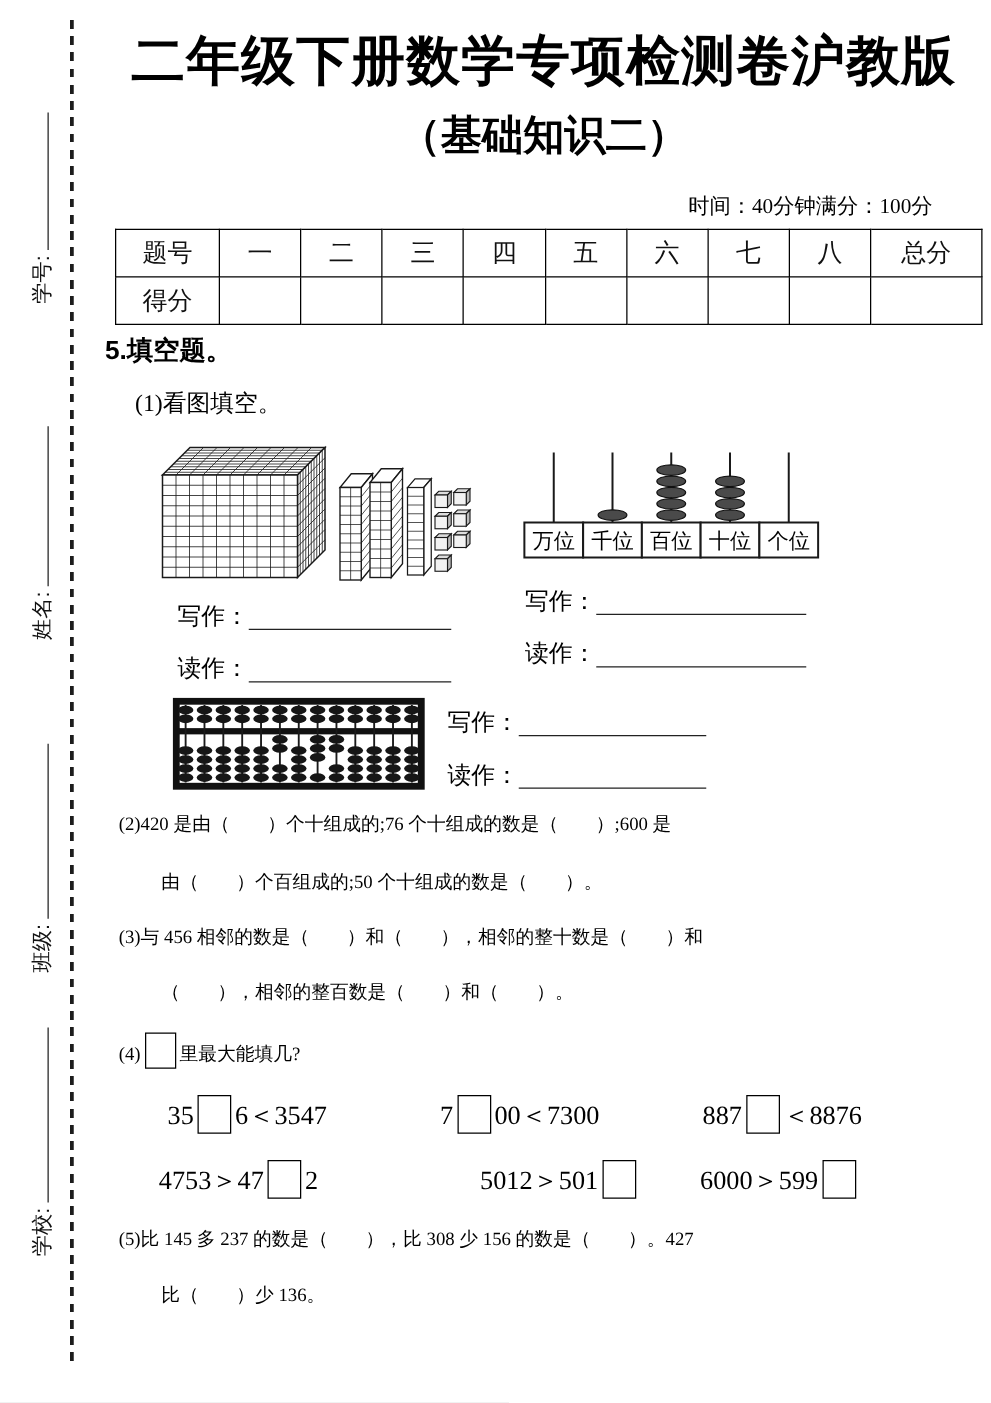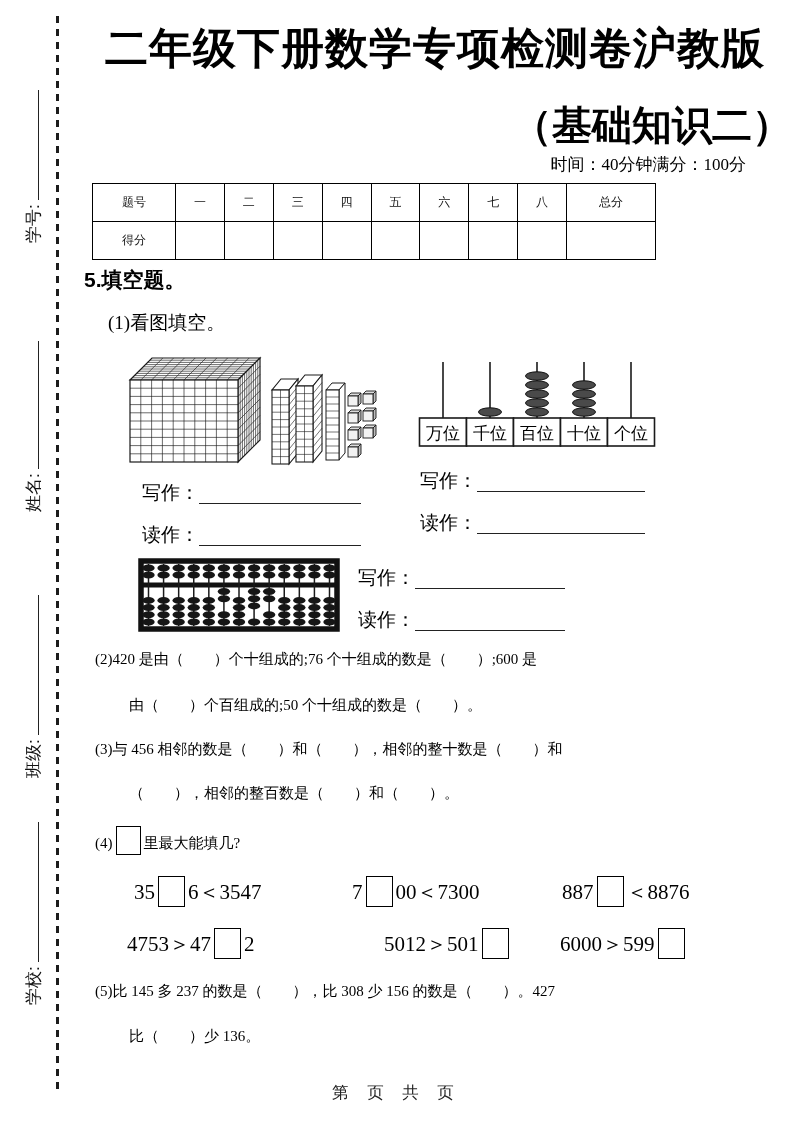--- a/index.html
+++ b/index.html
@@ -23,32 +23,32 @@
   }
   .side-item .fill-line{
     display:inline-block;border-bottom:1.8px solid #222;height:14px;margin-left:4px;
   }
   .title{
     position:absolute;left:90px;top:20px;width:690px;margin:0;text-align:center;
     font-family:"Liberation Sans","DejaVu Sans",sans-serif;
     font-size:43px;font-weight:bold;letter-spacing:1px;color:#000;
   }
   .subtitle{
-    position:absolute;left:90px;top:86px;width:690px;margin:12px;text-align:right;
+    position:absolute;left:90px;top:86px;width:690px;margin:0;text-align:center;
     font-family:"Liberation Sans","DejaVu Sans",sans-serif;
-    font-size:40px;font-weight:bold;color:#000;
+    font-size:33px;font-weight:bold;color:#000;
   }
   .time-note{
     position:absolute;right:47px;top:153px;font-size:17px;color:#000;
     font-family:Liberation Serif, serif;font-weight:500;
   }
   .score-table{
-    position:absolute;left:92px;top:183px;width:564px;
+    position:absolute;left:92px;top:183px;width:694px;
     border-collapse:collapse;table-layout:fixed;
-    font-family:"Liberation Sans","DejaVu Sans",sans-serif;font-size:12px;
+    font-family:"Liberation Sans","DejaVu Sans",sans-serif;font-size:20px;
   }
   .score-table td{
     border:1.6px solid #000;height:37px;text-align:center;vertical-align:middle;padding:0;
   }
   .score-table td.c0{width:82px;}
   .score-table td.c9{width:88px;}
   .sec-heading{
     position:absolute;left:84px;top:266px;font-size:21px;font-weight:bold;color:#000;
     font-family:"Liberation Sans","DejaVu Sans",sans-serif;
   }
@@ -420,14 +420,13 @@
       <div class="ineq" style="left: 352px; top: 876px;"><span>7</span><span class="sq"></span><span>00＜7300</span></div>
       <div class="ineq" style="left: 562px; top: 876px;"><span>887</span><span class="sq"></span><span>＜8876</span></div>
       <div class="ineq" style="left: 127px; top: 928px;"><span>4753＞47</span><span class="sq"></span><span>2</span></div>
       <div class="ineq" style="left: 352px; top: 928px; margin-left: 32px;"><span>5012＞501</span><span class="sq"></span><span></span></div>
       <div class="ineq" style="left: 560px; top: 928px;"><span>6000＞599</span><span class="sq"></span><span></span></div>
     </div>
 
   <div class="q-line" style="left:95px;top:982px">(5)比 145 多 237 的数是（　　），比 308 少 156 的数是（　　）。427</div>
   <div class="q-line" style="left:129px;top:1027px">比（　　）少 136。</div>
 
-  <div class="footer">第 页 共 页</div>
 </div>
 
 </body></html>

